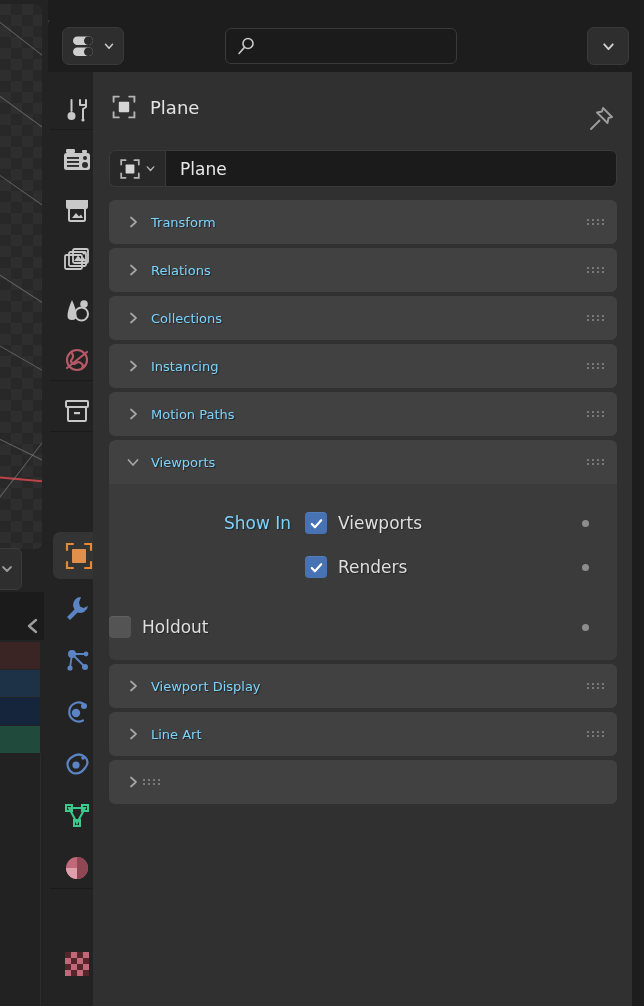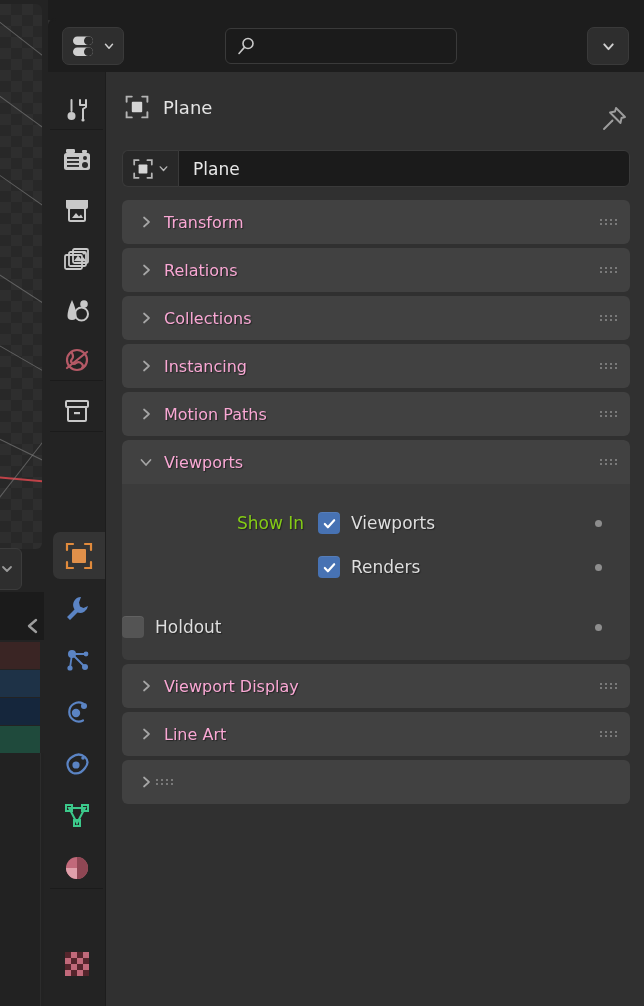--- a/index.html
+++ b/index.html
@@ -89,21 +89,21 @@
     position: absolute; left: 5px; width: 47px; height: 47px;
     display: flex; align-items: center; justify-content: center;
   }
   .tab.active {
     background: #343434; border-radius: 7px 0 0 7px; width: 52px;
   }
   .tab-sep { position: absolute; left: 2px; width: 53px; height: 1px; background: #1b1b1b; }
 
   
   .content {
-    position: absolute; left: 58px; top: 72px; width: 539px; height: 934px;
+    position: absolute; left: 45px; top: 72px; width: 539px; height: 934px;
     background: #303030;
     text-decoration: underline;
   }
 
   
   .breadcrumb {
     position: absolute; left: 0; top: 14px; width: 539px; height: 42px;
     display: flex; align-items: center; padding-left: 18px;
   }
   .breadcrumb .bc-label { color: #e3e3e3; font-size: 18px; margin-left: 13px; }
@@ -127,32 +127,32 @@
 
   
   .panels { position: absolute; left: 16px; top: 128px; width: 508px; }
   .panel { margin-bottom: 4px; border-radius: 6px; overflow: hidden; }
   .panel-head {
     height: 44px; background: #414141; display: flex; align-items: center;
     padding: 0 12px 0 14px; cursor: pointer;
   }
   .panel-head .tri { width: 20px; display:flex; align-items:center; justify-content:center; }
   .panel-title {
-    color: #f9a8d4; font-size: 16px; margin-left: 8px; flex: 1;
+    color: #7dd3fc; font-size: 13px; margin-left: 8px; flex: 1;
     text-shadow: 1px 1px 1px rgba(0,0,0,.45);
   }
   .grip { display: grid; grid-template-columns: repeat(4, 3px); gap: 2px; }
   .grip i { display: block; width: 2px; height: 2px; background: #8e8e8e; border-radius: 50%; }
   .panel.open .panel-head { background: #414141; border-radius: 6px 6px 0 0; }
   .panel-body { background: #3b3b3b; padding: 6px 0 16px 0; }
 
   .prop-row { display: flex; align-items: center; height: 34px; margin-bottom: 10px; }
   .prop-label {
     width: 196px; text-align: right; padding-right: 14px;
-    color: #84cc16; font-size: 17px; text-shadow: 1px 1px 1px rgba(0,0,0,.4);
+    color: #7dd3fc; font-size: 17px; text-shadow: 1px 1px 1px rgba(0,0,0,.4);
   }
   .cb {
     width: 22px; height: 22px; border-radius: 4px; flex: none;
     display: flex; align-items: center; justify-content: center;
     box-shadow: inset 0 1px 0 rgba(255,255,255,.08);
   }
   .cb.on { background: #4772b3; }
   .cb.off { background: #545454; }
   .cb-text {
     color: #dedede; font-size: 17px; margin-left: 11px;

